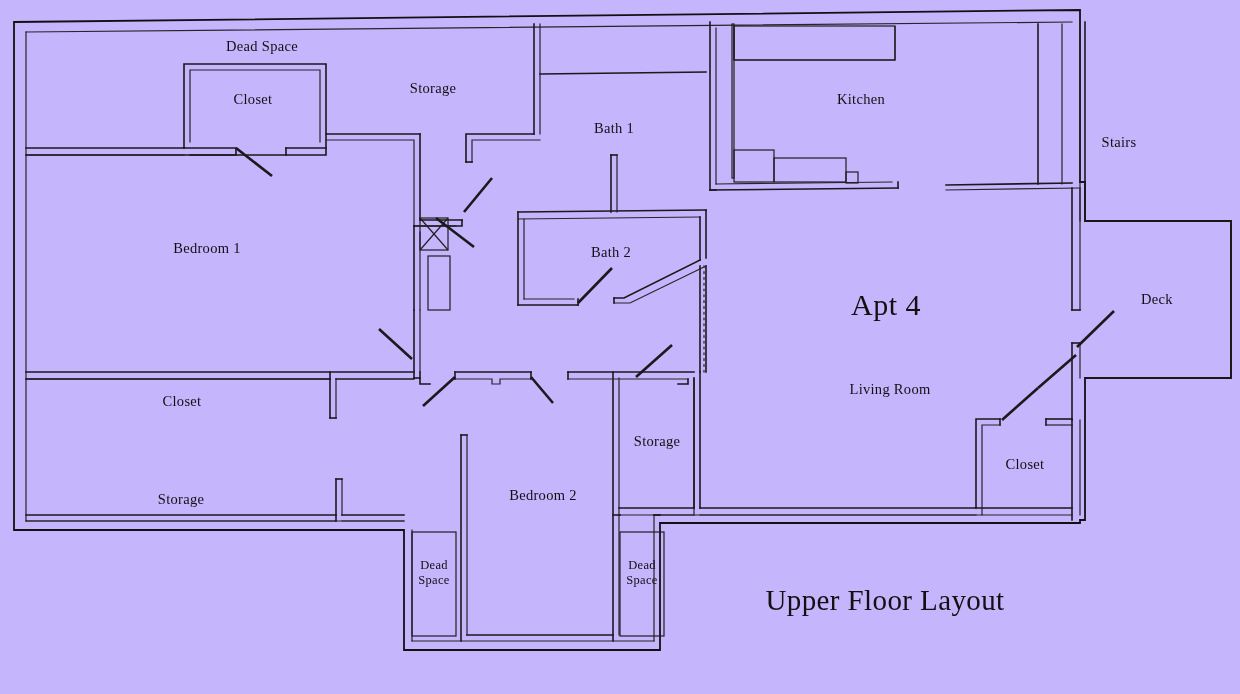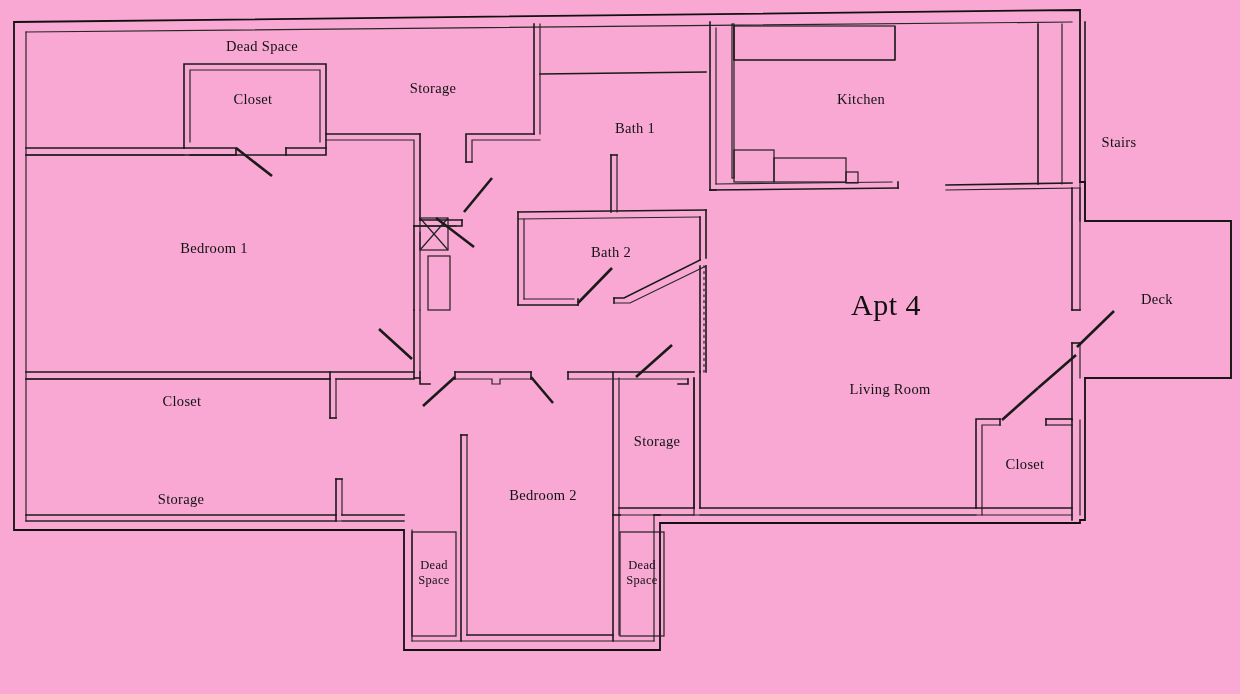--- a/index.html
+++ b/index.html
@@ -12,21 +12,21 @@
     width: 1240px;
     height: 694px;
     overflow: hidden;
     font-family: "Liberation Serif", "DejaVu Serif", serif;
     position: relative;
   }
   #floorplan-root {
     position: relative;
     width: 1240px;
     height: 694px;
-    background: #f9a8d4;
+    background: #c4b5fd;
   }
   svg#plan-svg {
     position: absolute;
     left: 0;
     top: 0;
     width: 1240px;
     height: 694px;
     display: block;
   }
   .wall {
@@ -366,31 +366,32 @@
     <g>
       <path class="wall" d="M 613,515 L 620,515"></path>
       <path class="wall" d="M 654,515 L 660,515"></path>
     </g>
 
   </svg>
 
   <div class="room-label" style="left:262px; top:46px;">Dead Space</div>
   <div class="room-label" style="left:253px; top:99px;">Closet</div>
   <div class="room-label" style="left:433px; top:88px;">Storage</div>
-  <div class="room-label" style="left:614px; top:128px;margin-left:21px;">Bath 1</div>
+  <div class="room-label" style="left:614px; top:128px;">Bath 1</div>
   <div class="room-label" style="left:611px; top:252px;">Bath 2</div>
   <div class="room-label" style="left:861px; top:99px;text-align:right;">Kitchen</div>
   <div class="room-label" style="left:1119px; top:142px;text-align:right;">Stairs</div>
   <div class="room-label" style="left:1157px; top:299px;text-align:center;">Deck</div>
-  <div class="room-label" style="left:214px; top:248px;text-align:right;">Bedroom 1</div>
+  <div class="room-label" style="left:207px; top:248px;text-align:right;">Bedroom 1</div>
   <div class="room-label" style="left:890px; top:349px;margin-top:40px;">Living Room</div>
   <div class="room-label" style="left:182px; top:401px;">Closet</div>
   <div class="room-label" style="left:181px; top:499px;">Storage</div>
   <div class="room-label" style="left:657px; top:441px;">Storage</div>
   <div class="room-label" style="left:543px; top:495px;">Bedroom 2</div>
   <div class="room-label" style="left:1025px; top:464px;">Closet</div>
   <div class="room-label small" style="left:434px; top:573px;">Dead Space</div>
   <div class="room-label small" style="left:642px; top:573px;">Dead Space</div>
 
   <div class="room-label apt" style="left:886px; top:305px;">Apt 4</div>
 
+  <div class="plan-title" style="left:885px; top:600px;">Upper Floor Layout</div>
 
 </div>
 
 </body></html>

